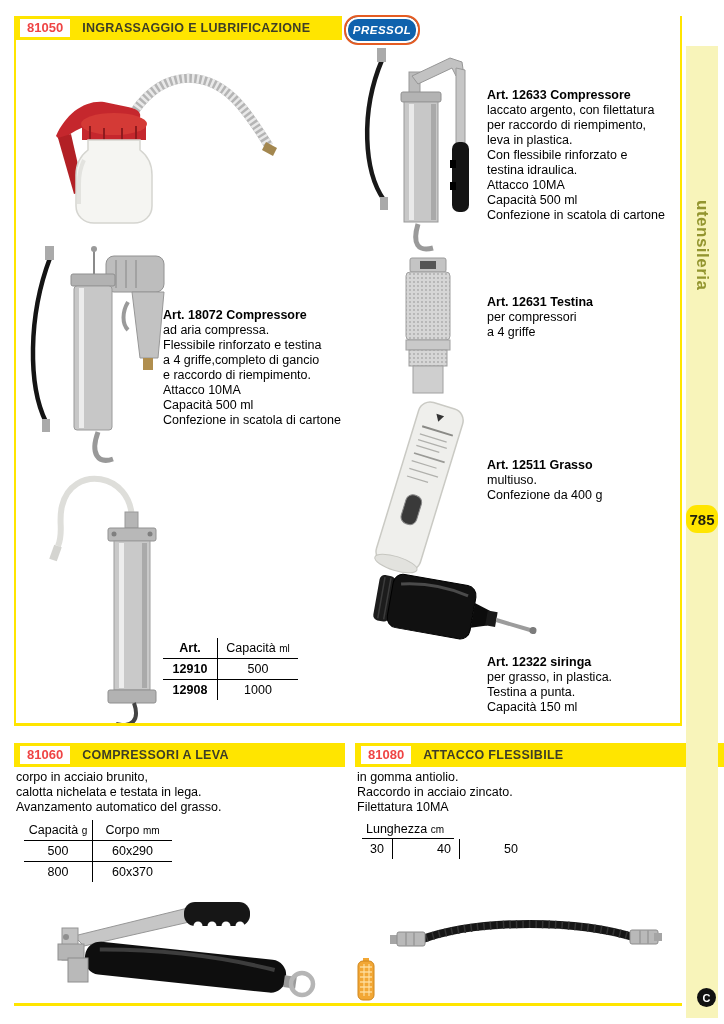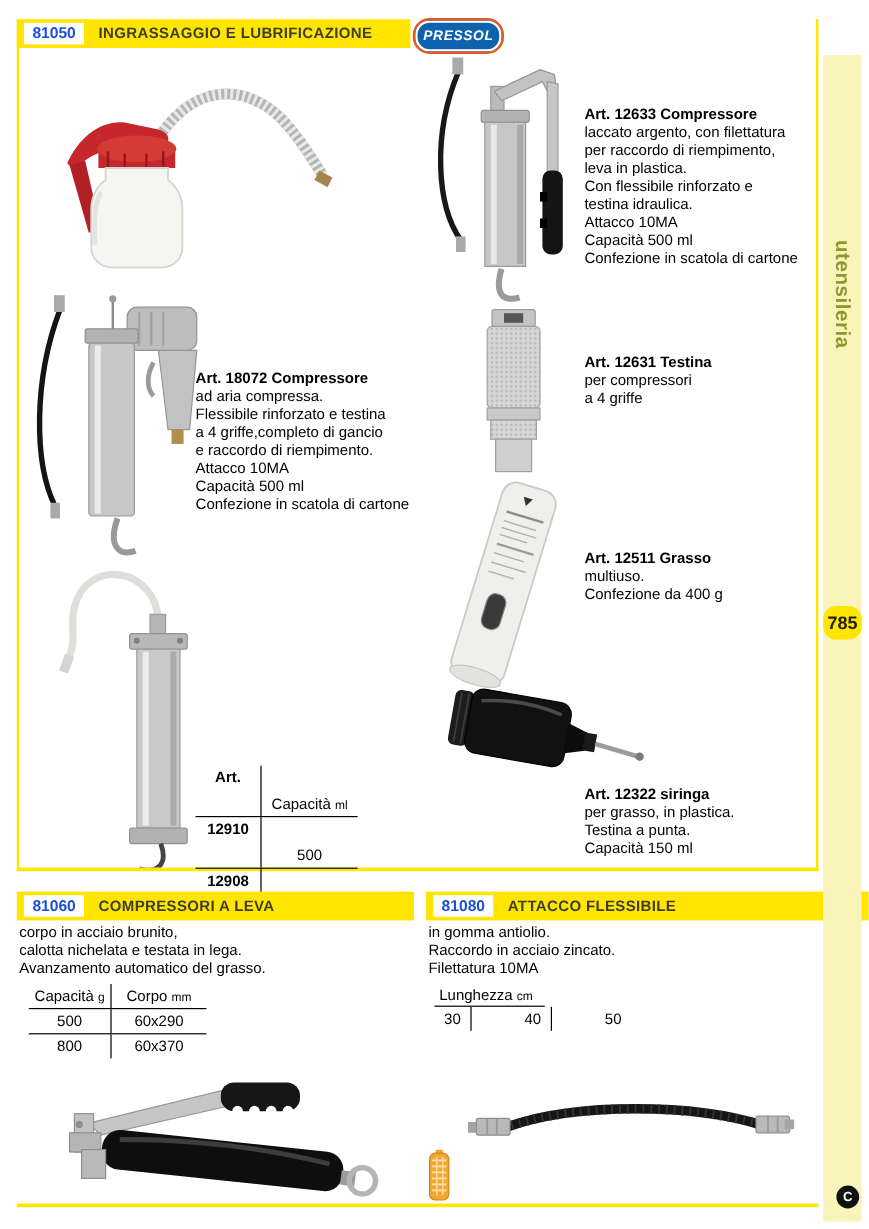--- a/index.html
+++ b/index.html
@@ -2,38 +2,38 @@
 <html><head>
 <meta charset="utf-8">
 <style>
   html,body{margin:0;padding:0;background:#fff;}
   .page{position:relative;width:724px;height:1024px;background:#fff;overflow:hidden;
         font-family:"Liberation Sans",sans-serif;color:#000;}
   
   .main-box{position:absolute;left:14px;top:16px;width:668px;height:710px;box-sizing:border-box;
             border-left:2px solid #ffe500;border-right:2px solid #ffe500;border-bottom:3px solid #ffe500;}
   .bar{position:absolute;height:24px;background:#ffe500;display:flex;align-items:center;}
-  .code{background:#fff;color:#1d4ed8;font-weight:bold;font-size:13px;padding:1px 7px;margin-left:6px;line-height:16px;}
+  .code{background:#fff;color:#ef4444;font-weight:bold;font-size:13px;padding:1px 7px;margin-left:6px;line-height:16px;}
   .bar-title{font-weight:bold;font-size:12.5px;color:#3e3e26;margin-left:12px;letter-spacing:.3px;}
   
   .logo{position:absolute;left:344px;top:15px;width:72px;height:26px;background:#0f62ad;
         border:2px solid #e55c22;border-radius:14px;box-shadow:inset 0 0 0 2px #fff;
         display:flex;align-items:center;justify-content:center;}
   .logo span{color:#fff;font-weight:bold;font-style:italic;font-size:11.5px;letter-spacing:.5px;}
   
   .txtblock{position:absolute;font-size:12.5px;line-height:15px;color:#000;}
   .txtblock .bold{font-weight:bold;}
   .unit{font-size:10px;}
   
   .tbl{position:absolute;font-size:12.5px;color:#000;}
   .trow{display:flex;border-bottom:1px solid #000;}
   .trow.last{border-bottom:none;}
   .tc{text-align:center;padding:3px 0;}
   .tc.sep{border-right:1px solid #000;}
-  .tbl-sir .c1{width:54px;}  .tbl-sir .c2{width:80px;margin-top:22px;}
+  .tbl-sir .c1{width:54px;}  .tbl-sir .c2{width:80px;}
   .tbl-cmp .c1{width:68px;}  .tbl-cmp .c2{width:79px;}
   .minitbl{position:absolute;font-size:12.5px;}
   .mhead{width:84px;padding:2px 4px;border-bottom:1px solid #000;}
   .mrow{display:flex;gap:36px;}
   .mc{width:30px;text-align:center;padding:3px 0;border-right:1px solid #000;}
   .mc:last-child{border-right:none;}
   
   .side-strip{position:absolute;left:686px;top:46px;width:32px;height:972px;background:#f8f4ba;}
   .side-label{position:absolute;left:686px;top:200px;width:32px;height:120px;
               writing-mode:vertical-rl;line-height:32px;font-weight:bold;font-size:17px;color:#93952f;letter-spacing:.5px;}

